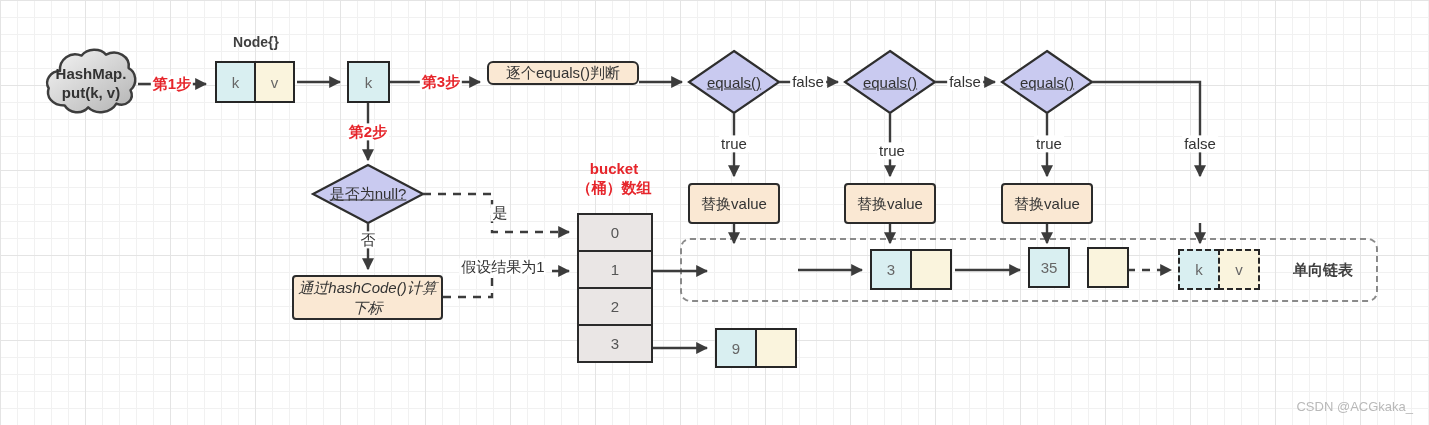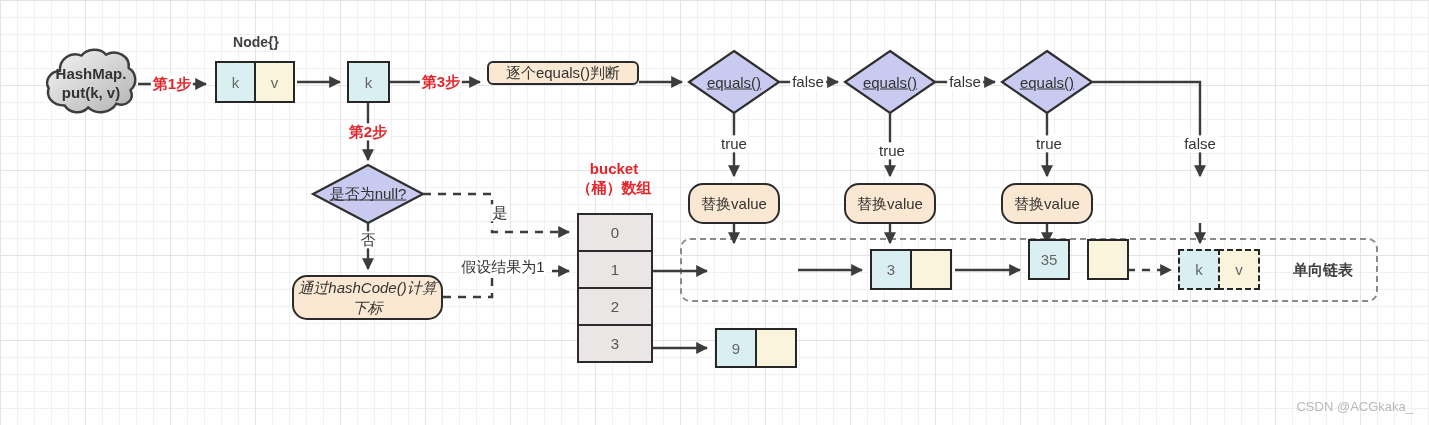--- a/index.html
+++ b/index.html
@@ -17,21 +17,21 @@
   svg.layer{position:absolute;left:0;top:0;z-index:2;}
   .lbl{
     position:absolute;transform:translate(-50%,-50%);
     font-size:15px;color:#333;background:#fff;padding:0 2px;
     line-height:1.15;white-space:nowrap;z-index:4;
   }
   .nobg{background:transparent;padding:0;}
   .red{color:#e6252b;font-weight:bold;}
   .bold{font-weight:bold;color:#3f3f3f;}
   .pbox{
-    position:absolute;background:#fae8d3;border:2px solid #2b2b2b;border-radius:15px;
+    position:absolute;background:#fae8d3;border:2px solid #2b2b2b;border-radius:4px;
     display:flex;align-items:center;justify-content:center;
     font-size:15px;color:#333;box-sizing:border-box;z-index:3;text-align:center;line-height:1.3;
   }
   .kvnode{position:absolute;display:flex;z-index:3;}
   .cell{
     display:flex;align-items:center;justify-content:center;
     font-size:15px;color:#666;border:2px solid #262626;box-sizing:border-box;
     width:42px;height:41px;
   }
   .cell + .cell{margin-left:-2px;}
@@ -161,21 +161,21 @@
     <div class="bcell">0</div>
     <div class="bcell">1</div>
     <div class="bcell">2</div>
     <div class="bcell">3</div>
   </div>
 
   <div class="kvnode" style="left:870px;top:249px;">
     <div class="cell cyan">3</div>
     <div class="cell cream"></div>
   </div>
-  <div class="kvnode" style="left:1028px;top:239px;gap:19px;">
+  <div class="kvnode" style="left:1028px;top:247px;gap:19px;">
     <div class="cell cyan">35</div>
     <div class="cell cream"></div>
   </div>
   <div class="kvnode" style="left:1178px;top:249px;">
     <div class="cell cyan dashedcell">k</div>
     <div class="cell cream dashedcell">v</div>
   </div>
   <div class="lbl nobg bold" style="left:1323px;top:270px;">单向链表</div>
 
   <div class="kvnode" style="left:715px;top:328px;">

